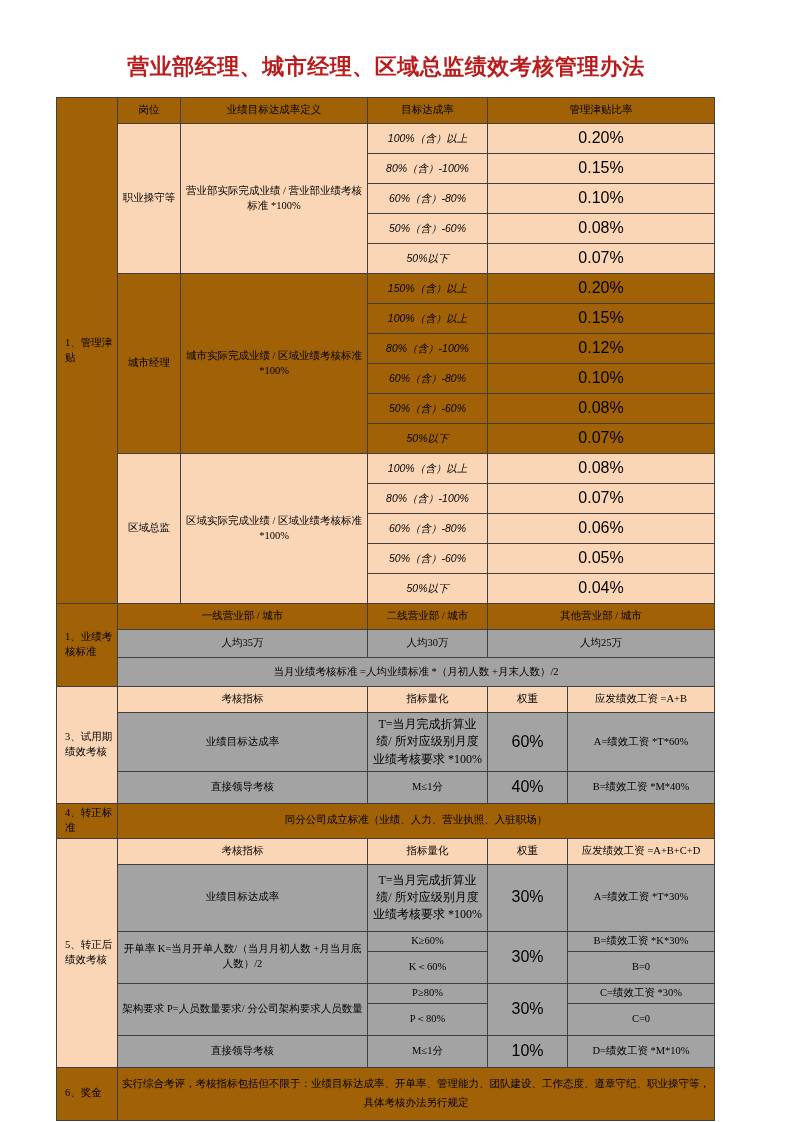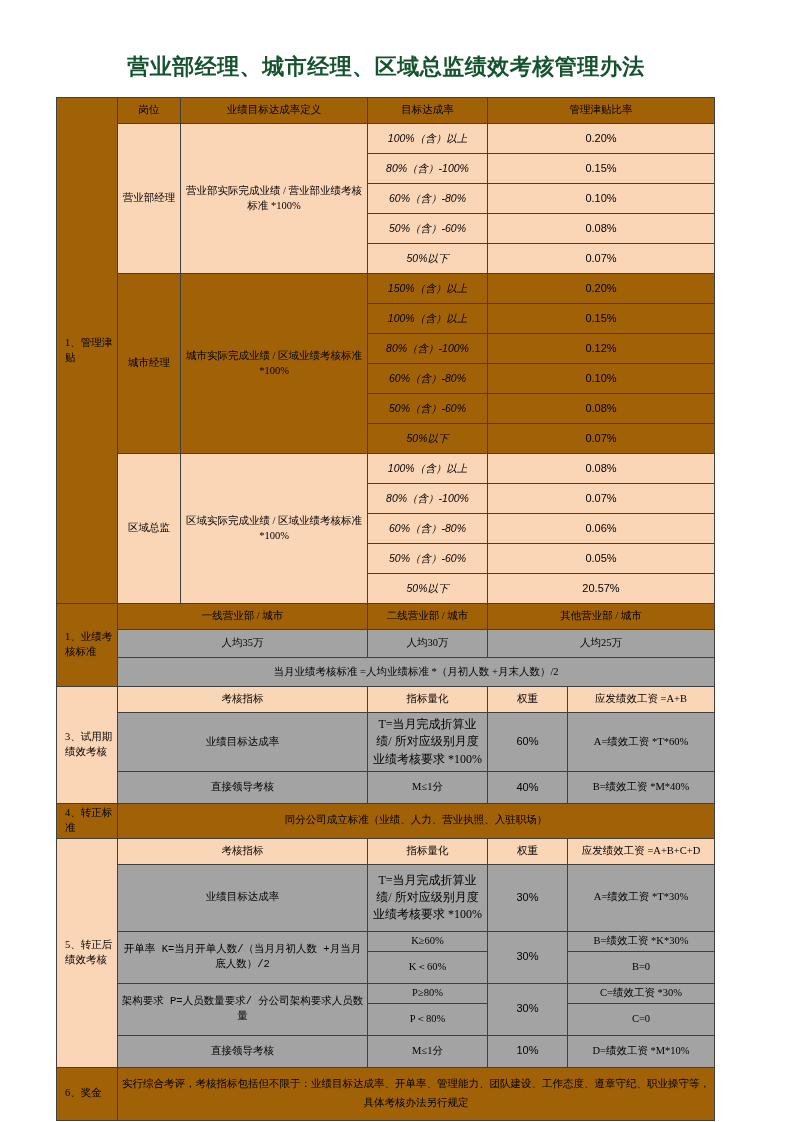--- a/index.html
+++ b/index.html
@@ -25,21 +25,21 @@
 
   
   #doc-title {
     position: absolute;
     left: 56px;
     top: 52px;
     width: 660px;
     font-size: 22px;
     font-weight: bold;
     letter-spacing: 0.5px;
-    color: #14532d;
+    color: #b91c1c;
     text-align: center;
     line-height: 30px;
     white-space: nowrap;
   }
 
   
   #grid {
     position: absolute;
     left: 56px;
     top: 97px;
@@ -58,23 +58,23 @@
     overflow: hidden;
   }
 
   
   .bg-blue  { background: #a16207; }
   .bg-peach { background: #fbd6b6; }
   .bg-white { background: #a3a3a3; }
 
   .hdr { font-weight: normal; }
   .lbl { text-align: left; padding-left: 5px; }
-  .lft { text-align: left;  padding-left: 6px; padding-right: 4px; font-family: Liberation Mono, monospace; }
+  .lft { text-align: left;  padding-left: 6px; padding-right: 4px; }
   .tny { font-size: 12px; }
-  .num { font-family: "Liberation Sans", sans-serif; font-size: 11px; }
+  .num { font-family: "Liberation Sans", sans-serif; font-size: 16px; }
   .rngcell {
     text-align: left;
     padding-left: 8px;
     font-family: "Liberation Sans", sans-serif;
     font-size: 10.5px;
     font-style: italic;
   }
   .rngcell.ctr { text-align: center; padding-left: 3px; }
   .mixed { font-family: "Liberation Serif", serif; font-size: 10.5px; }
   .para { text-align: left; padding: 6px 8px; line-height: 1.75; }
@@ -102,21 +102,21 @@
         <td class="bg-blue" rowspan="17">
           <div class="lbl">1、管理津贴</div>
         </td>
         <td class="bg-blue hdr" style="height:21px">岗位</td>
         <td class="bg-blue hdr">业绩目标达成率定义</td>
         <td class="bg-blue hdr">目标达成率</td>
         <td class="bg-blue hdr" colspan="2">管理津贴比率</td>
       </tr>
 
       <tr>
-        <td class="bg-peach" rowspan="5">营业部经理</td>
+        <td class="bg-peach" rowspan="5">职业操守等</td>
         <td class="bg-peach" rowspan="5">营业部实际完成业绩 / 营业部业绩考核标准 *100%</td>
         <td class="bg-peach rngcell" style="height:25px">100%（含）以上</td>
         <td class="bg-peach num" colspan="2">0.20%</td>
       </tr>
       <tr>
         <td class="bg-peach rngcell" style="height:25px">80%（含）-100%</td>
         <td class="bg-peach num" colspan="2">0.15%</td>
       </tr>
       <tr>
         <td class="bg-peach rngcell" style="height:25px">60%（含）-80%</td>
@@ -171,21 +171,21 @@
       <tr>
         <td class="bg-peach rngcell" style="height:25px">60%（含）-80%</td>
         <td class="bg-peach num" colspan="2">0.06%</td>
       </tr>
       <tr>
         <td class="bg-peach rngcell" style="height:25px">50%（含）-60%</td>
         <td class="bg-peach num" colspan="2">0.05%</td>
       </tr>
       <tr>
         <td class="bg-peach rngcell ctr" style="height:25px">50%以下</td>
-        <td class="bg-peach num" colspan="2">20.57%</td>
+        <td class="bg-peach num" colspan="2">0.04%</td>
       </tr>
 
       <tr>
         <td class="bg-blue" rowspan="3">
           <div class="lbl">1、业绩考核标准</div>
         </td>
         <td class="bg-blue hdr" colspan="2" style="height:21px">一线营业部 / 城市</td>
         <td class="bg-blue hdr">二线营业部 / 城市</td>
         <td class="bg-blue hdr" colspan="2">其他营业部 / 城市</td>
       </tr>

